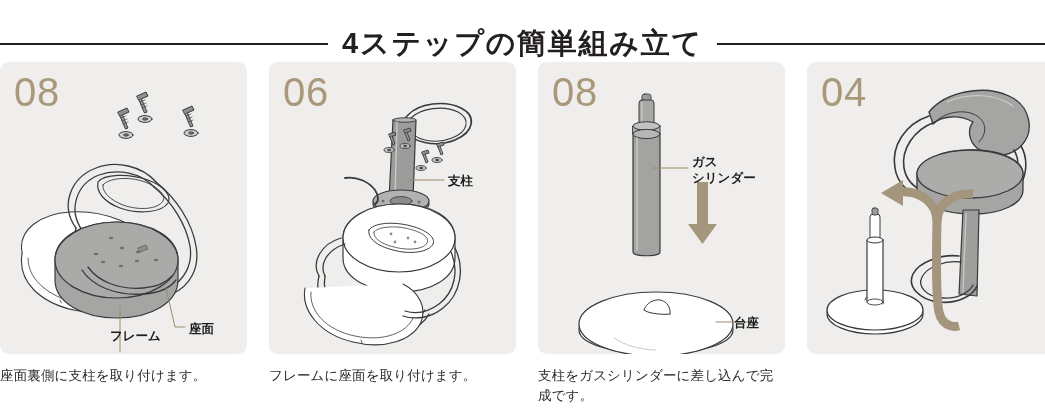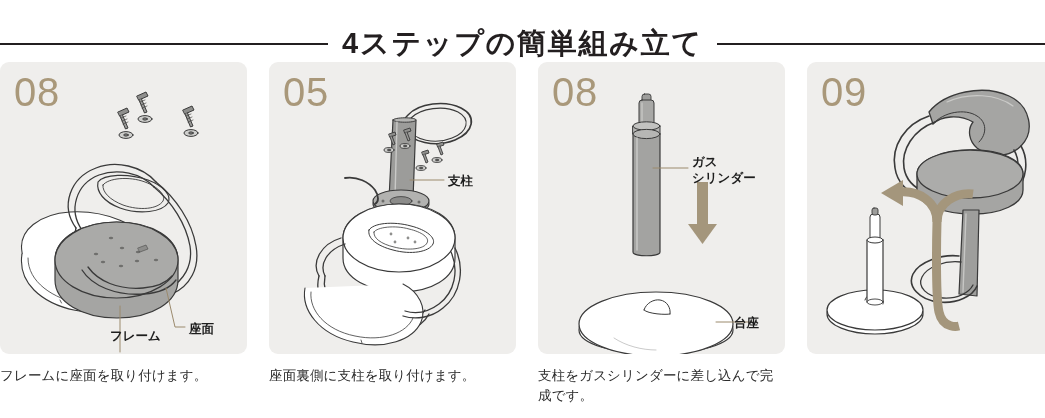--- a/index.html
+++ b/index.html
@@ -187,21 +187,21 @@
 
         <path d="M166 226 L175 265 L185 265" stroke="#9b8a6d" stroke-width="1" fill="none"></path>
         <path d="M120 244 L120 290" stroke="#9b8a6d" stroke-width="1" fill="none"></path>
       </g>
       <text class="lbl" x="189" y="271">座面</text>
       <text class="lbl" x="110" y="278">フレーム</text>
     </svg>
   </div>
 
   <div class="panel">
-    <div class="step-num">05</div>
+    <div class="step-num">06</div>
     <svg viewBox="0 0 247 292">
       <g fill="none" stroke="#3a3a3a" stroke-width="1.1" stroke-linejoin="round" stroke-linecap="round">
 
         <path d="M139 53 C150 41 176 38 192 46 C208 54 205 70 186 78
                  C166 86 142 80 136 68 C133 62 134 57 139 53 Z" fill="none" stroke="#3a3a3a" stroke-width="1.6"></path>
         <path d="M142 56 C152 46 175 43 189 50 C202 57 199 70 183 76
                  C166 83 145 78 140 67 C138 62 139 59 142 56 Z" fill="none" stroke="#3a3a3a" stroke-width="1.1"></path>
 
         <path d="M120 137 L124 58 L147 58 L144 137 Z" fill="#9c9c9a" stroke="#3a3a3a" stroke-width="1.2"></path>
         <path d="M124 58 C124 55 147 55 147 58 C147 61 124 61 124 58 Z" fill="#b5b5b3" stroke="#3a3a3a" stroke-width="1"></path>
@@ -304,21 +304,21 @@
         <path d="M115 106 L150 106" stroke="#9b8a6d" stroke-width="1" fill="none"></path>
         <path d="M178 260 L214 260" stroke="#9b8a6d" stroke-width="1" fill="none"></path>
       </g>
       <text class="lbl" x="154" y="104">ガス</text>
       <text class="lbl" x="154" y="120">シリンダー</text>
       <text class="lbl" x="196" y="265">台座</text>
     </svg>
   </div>
 
   <div class="panel">
-    <div class="step-num">09</div>
+    <div class="step-num">04</div>
     <svg viewBox="0 0 247 292">
       <g fill="none" stroke="#3a3a3a" stroke-width="1.1" stroke-linejoin="round" stroke-linecap="round">
 
         <path d="M122 50 C138 30 176 22 202 34 C224 44 228 70 214 84
                  C202 96 182 96 170 86 C162 79 160 68 166 60
                  C152 52 134 54 126 62 Z" fill="#a5a5a3" stroke="#3a3a3a" stroke-width="1.3"></path>
         <path d="M126 62 C136 50 158 46 170 54 C180 60 180 72 172 80" fill="none" stroke="#3a3a3a" stroke-width="1"></path>
         <path d="M140 40 C162 30 190 32 206 44" fill="none" stroke="#cacac8" stroke-width="1.2"></path>
 
         <path d="M122 54 C98 62 84 84 88 106 C90 120 100 130 112 134" stroke="#3a3a3a" stroke-width="1.6" fill="none"></path>
@@ -355,16 +355,16 @@
                    C130 140 150 130 166 132" fill="none" stroke="#a4967c" stroke-width="9" stroke-linecap="butt"></path>
           <path d="M130 160 C130 140 112 128 92 130" fill="none" stroke="#a4967c" stroke-width="9" stroke-linecap="butt"></path>
           <path d="M96 118 L96 144 L74 131 Z" fill="#a4967c" stroke="none"></path>
         </g>
       </g>
     </svg>
   </div>
 </div>
 
 <div class="captions">
+  <div class="caption">座面裏側に支柱を取り付けます。</div>
   <div class="caption">フレームに座面を取り付けます。</div>
-  <div class="caption">座面裏側に支柱を取り付けます。</div>
   <div class="caption">支柱をガスシリンダーに差し込んで完成です。</div>
 </div>
 
 </body></html>

